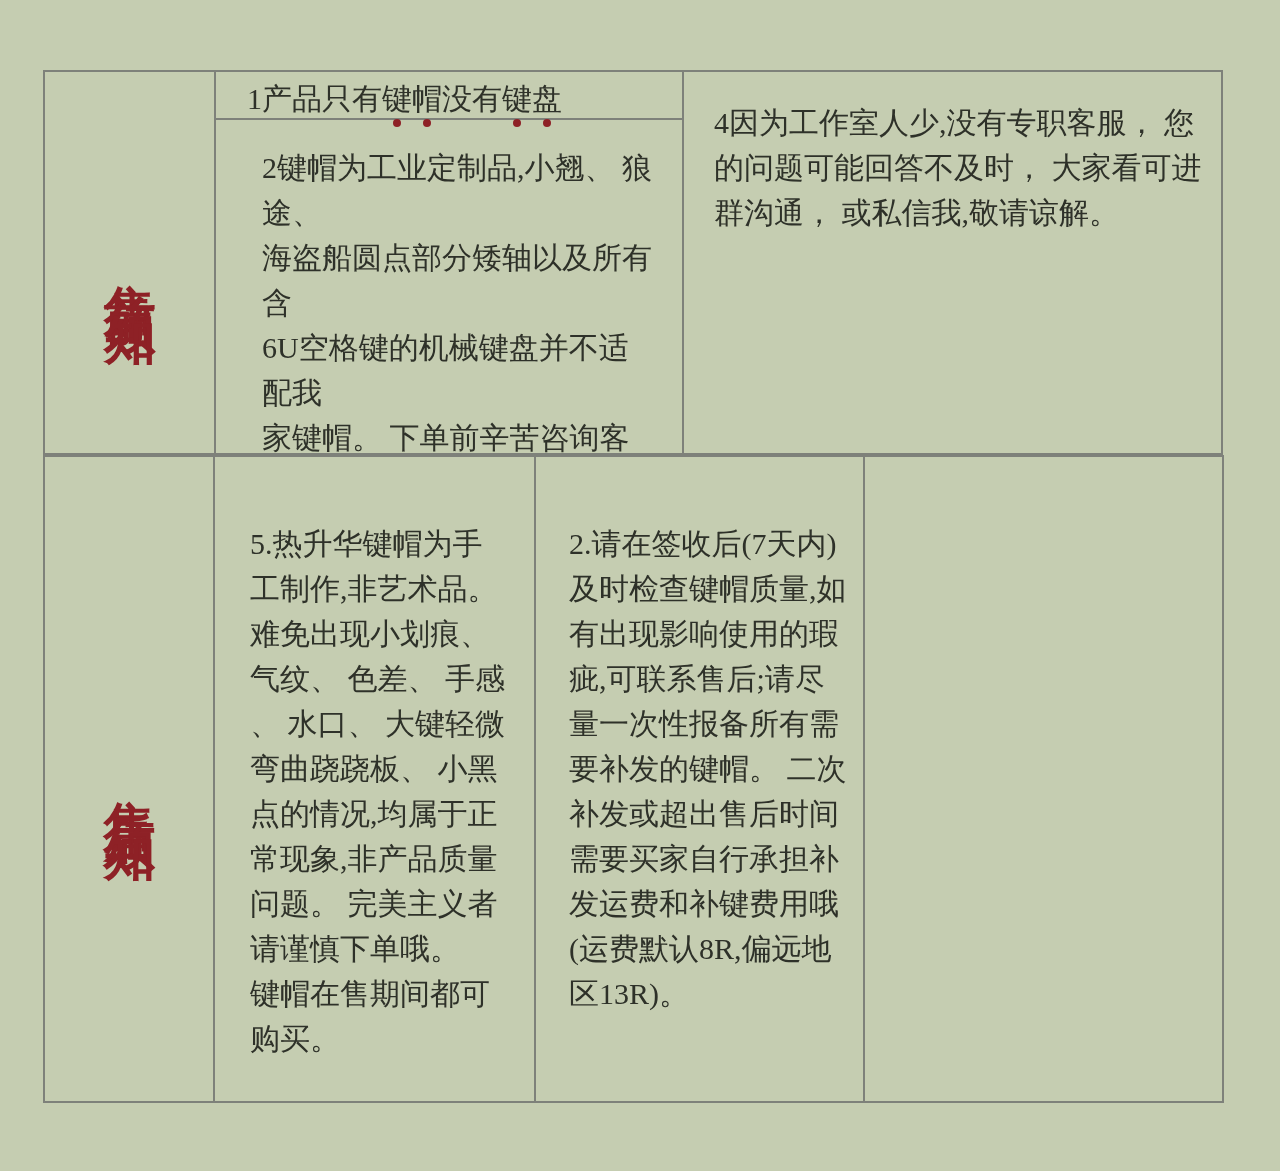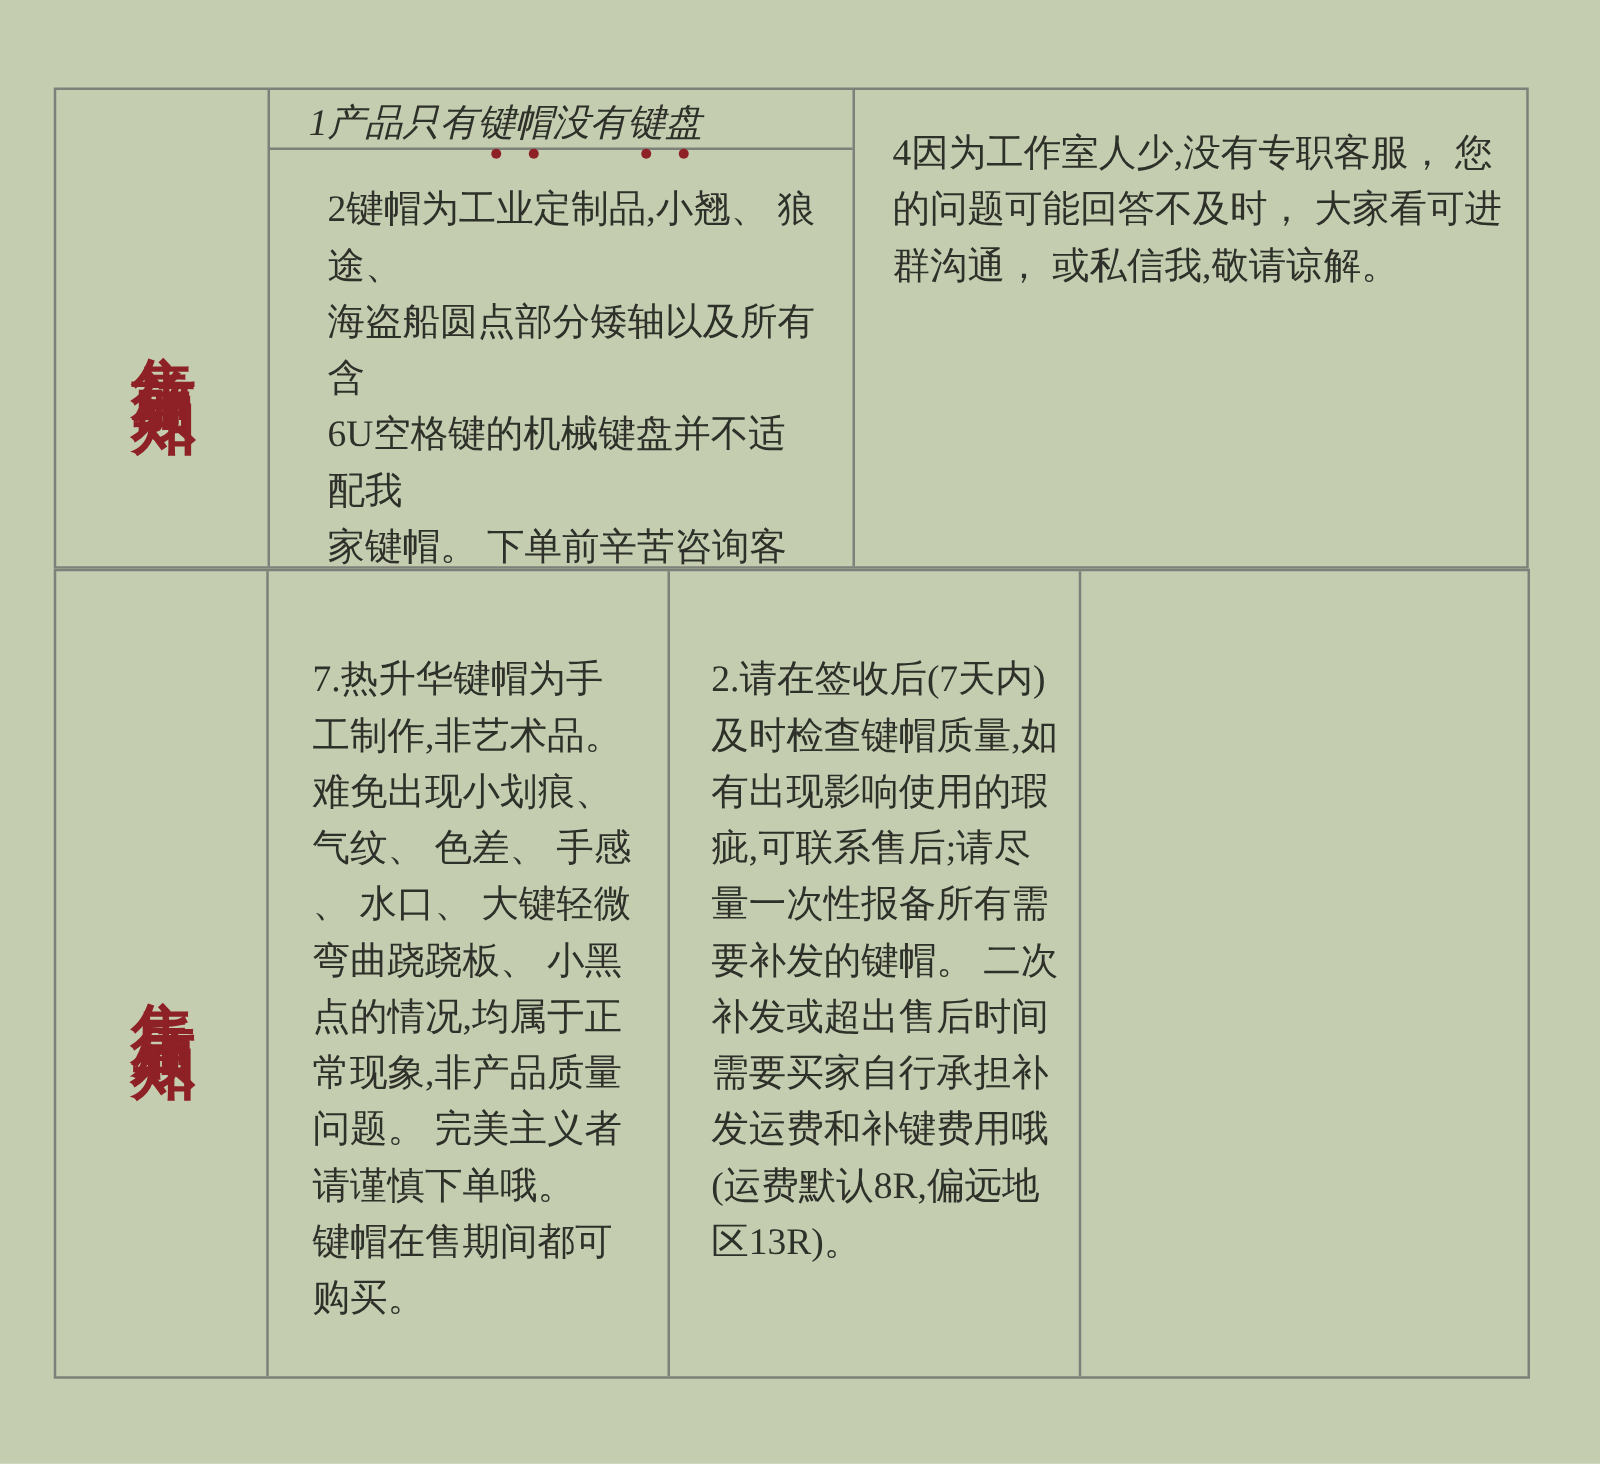--- a/index.html
+++ b/index.html
@@ -65,21 +65,21 @@
     padding:30px 18px 0 30px;
   }
   .row-d{flex:1;box-sizing:border-box;padding:28px 18px 0 30px;border-radius:17px;}
 
   .txt{
     font-size:30px;
     line-height:45px;
     color:var(--ink);
     white-space:pre-line;
   }
-  .row-a .txt{line-height:38px;font-style:italic;}
+  .row-a .txt{line-height:38px;}
 
   .col1{width:321px;flex:0 0 auto;box-sizing:border-box;border-right:2px solid var(--line);padding:64px 26px 0 35px;}
   .col2{width:329px;flex:0 0 auto;box-sizing:border-box;border-right:2px solid var(--line);padding:64px 12px 18px 33px;}
   .col3{flex:1;box-sizing:border-box;padding:64px 26px 0 24px;}
   .col3 .txt{text-indent:34px;}
 
   .emph-char{display:inline-block;position:relative;}
   .emph-char::after{
     content:"";
     position:absolute;
@@ -117,21 +117,21 @@
 群沟通， 或私信我,敬请谅解。</div>
       </div>
     </div>
   </div>
 
   <div class="tbl tbl-bottom">
     <div class="title-cell">
       <div class="v-title">售后须知</div>
     </div>
     <div class="col1">
-      <div class="txt">7.热升华键帽为手
+      <div class="txt">5.热升华键帽为手
 工制作,非艺术品。
 难免出现小划痕、
 气纹、 色差、 手感
 、 水口、 大键轻微
 弯曲跷跷板、 小黑
 点的情况,均属于正
 常现象,非产品质量
 问题。 完美主义者
 请谨慎下单哦。
 键帽在售期间都可

